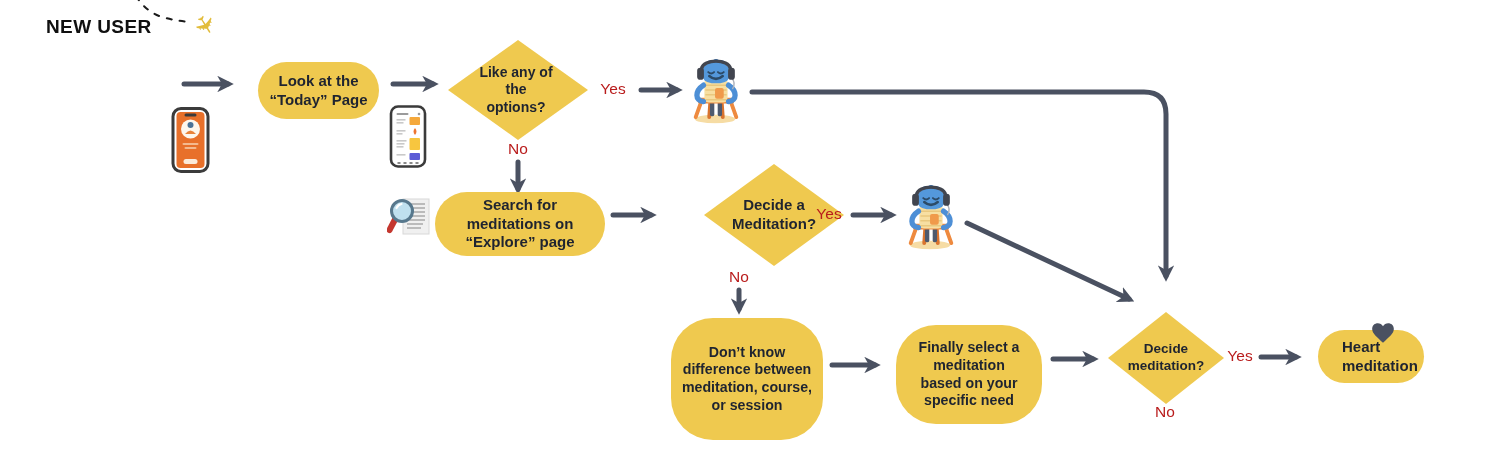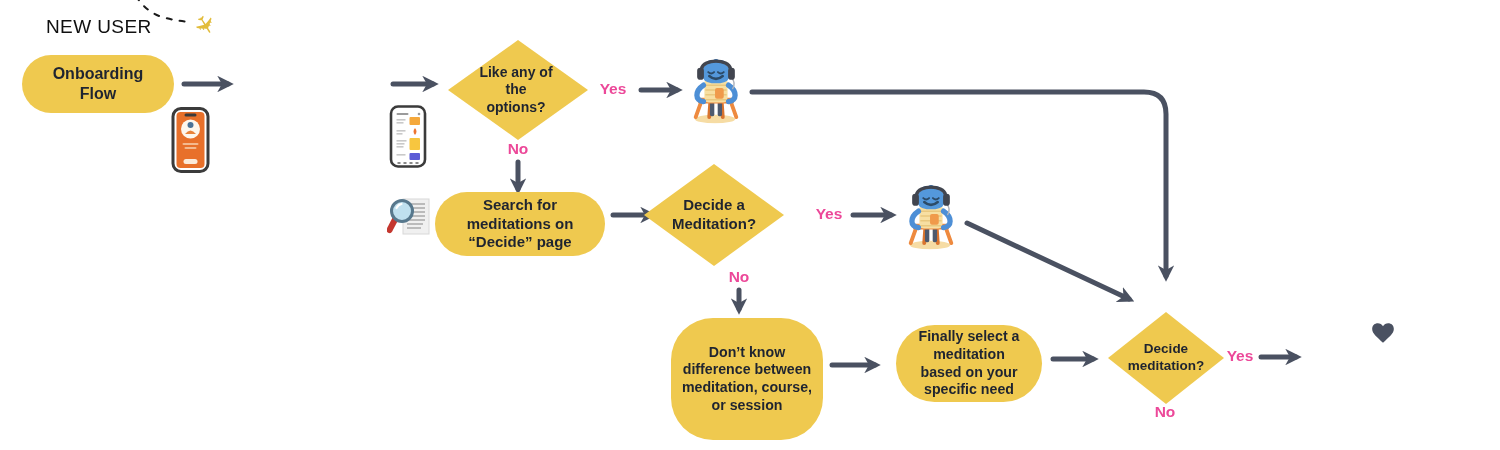--- a/index.html
+++ b/index.html
@@ -2,37 +2,37 @@
 <html><head>
 <meta charset="utf-8">
 <style>
   html,body{margin:0;padding:0;background:#ffffff;}
   .canvas{
     position:relative;width:1500px;height:450px;background:#ffffff;
     font-family:"Liberation Sans",sans-serif;overflow:hidden;
   }
   .overlay{position:absolute;left:0;top:0;width:1500px;height:450px;pointer-events:none;}
   .title{
-    position:absolute;left:46px;top:16px;font-size:19px;font-weight:400;
+    position:absolute;left:46px;top:16px;font-size:19px;font-weight:700;
     color:#101010;letter-spacing:0.4px;
   }
   .pill{
     position:absolute;background:#EFC94F;border-radius:34px;
     display:flex;align-items:center;justify-content:center;text-align:center;
     font-weight:700;color:#1F2430;line-height:1.25;
   }
   .diamond{
     position:absolute;background:#EFC94F;
     clip-path:polygon(50% 0,100% 50%,50% 100%,0 50%);
     display:flex;align-items:center;justify-content:center;text-align:center;
     font-weight:700;color:#1F2430;line-height:1.25;
   }
   .dtext{margin:0 auto;}
   .elabel{
-    position:absolute;font-weight:700;color:#ec4899;font-size:15.5px;
+    position:absolute;font-weight:400;color:#b91c1c;font-size:15.5px;
     width:40px;text-align:center;
   }
   .icon{position:absolute;}
 </style>
 </head>
 <body>
 
 <div class="canvas">
 
   <svg class="overlay">
@@ -82,49 +82,52 @@
       <path d="M967,223 L1129,299" marker-end="url(#ah)"></path>
       <path d="M739,290 V309" marker-end="url(#ah)"></path>
       <path d="M832,365 H875" marker-end="url(#ah)"></path>
       <path d="M1053,359 H1093" marker-end="url(#ah)"></path>
       <path d="M1261,357 H1296" marker-end="url(#ah)"></path>
     </g>
   </svg>
 
   <div class="title">NEW USER</div>
 
-  <div class="pill" style="left:22px;top:55px;width:152px;height:58px;font-size:16px;">
-    <div class="dtext" style="width:110px;">Onboarding Flow</div>
+
+  <div class="pill" style="left:258px;top:62px;width:121px;height:57px;font-size:15px;">
+    <div class="dtext" style="width:105px;">Look at the “Today” Page</div>
   </div>
-
 
   <div class="diamond" style="left:448px;top:40px;width:140px;height:100px;font-size:14px;">
     <div class="dtext" style="width:80px;margin-left:28px;">Like any of the options?</div>
   </div>
 
   <div class="pill" style="left:435px;top:192px;width:170px;height:64px;font-size:15px;">
-    <div class="dtext" style="width:128px;">Search for meditations on “Decide” page</div>
+    <div class="dtext" style="width:128px;">Search for meditations on “Explore” page</div>
   </div>
 
-  <div class="diamond" style="left:644px;top:164px;width:140px;height:102px;font-size:15px;">
+  <div class="diamond" style="left:704px;top:164px;width:140px;height:102px;font-size:15px;">
     <div class="dtext" style="width:100px;">Decide a Meditation?</div>
   </div>
 
   <div class="pill" style="left:671px;top:318px;width:152px;height:122px;font-size:14.2px;border-radius:42px;">
     <div class="dtext" style="width:142px;">Don’t know difference between meditation, course, or session</div>
   </div>
 
-  <div class="pill" style="left:896px;top:325px;width:146px;height:77px;font-size:14.2px;border-radius:40px;">
+  <div class="pill" style="left:896px;top:325px;width:146px;height:99px;font-size:14.2px;border-radius:40px;">
     <div class="dtext" style="width:112px;">Finally select a meditation based on your specific need</div>
   </div>
 
   <div class="diamond" style="left:1108px;top:312px;width:116px;height:92px;font-size:13.5px;">
     <div class="dtext" style="width:96px;">Decide meditation?</div>
   </div>
 
+  <div class="pill" style="left:1318px;top:330px;width:106px;height:53px;font-size:15px;justify-content:flex-start;text-align:left;padding-left:22px;box-sizing:border-box;">
+    <div class="dtext" style="width:80px;">Heart meditation</div>
+  </div>
 
   <svg class="icon" style="left:1370px;top:320px;" width="26" height="24" viewBox="0 0 24 22">
     <path d="M12,21 C7,16 2,12.6 2,8.2 C2,5 4.4,3 7.2,3 C9.2,3 11,4.2 12,5.8 C13,4.2 14.8,3 16.8,3 C19.6,3 22,5 22,8.2 C22,12.6 17,16 12,21 Z" fill="#4A5161"></path>
   </svg>
 
   <div class="elabel" style="left:593px;top:80px;">Yes</div>
   <div class="elabel" style="left:498px;top:140px;">No</div>
   <div class="elabel" style="left:809px;top:205px;">Yes</div>
   <div class="elabel" style="left:719px;top:268px;">No</div>
   <div class="elabel" style="left:1220px;top:347px;">Yes</div>

